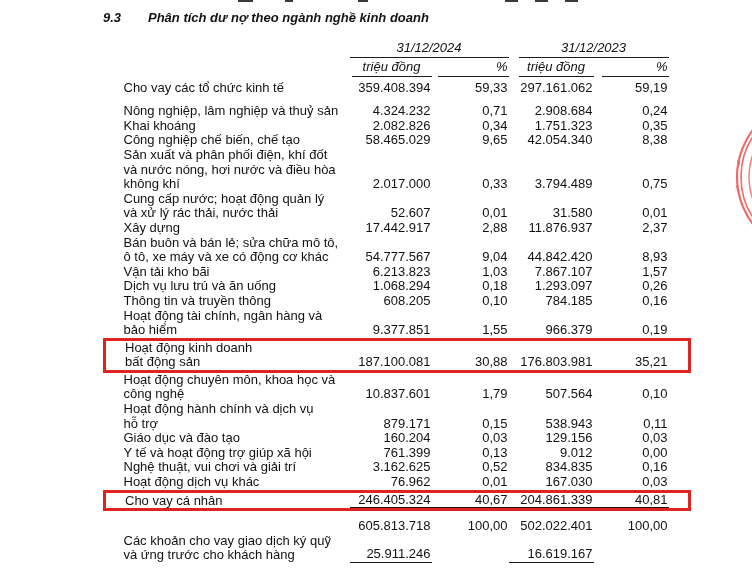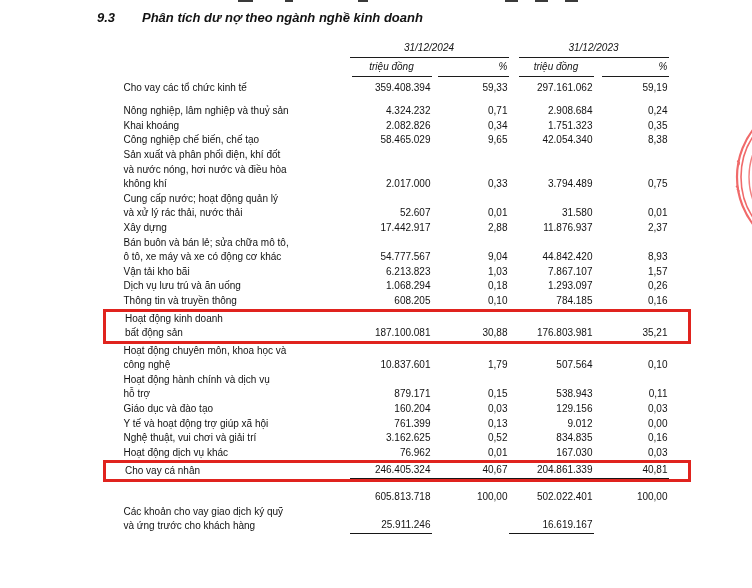--- a/index.html
+++ b/index.html
@@ -10,27 +10,27 @@
     -webkit-font-smoothing:antialiased;
   }
   .artifact{position:absolute;top:0;height:2px;background:#3a3a3a;}
   .a1{left:238px;width:15px;}
   .a2{left:285px;width:8px;}
   .a3{left:358px;width:10px;}
   .a4{left:505px;width:13px;}
   .a5{left:535px;width:13px;}
   .a6{left:565px;width:13px;}
 
-  .title-row{position:absolute;left:97px;top:10px;font-size:13px;font-weight:bold;font-style:italic;white-space:nowrap;}
+  .title-row{position:absolute;left:103px;top:10px;font-size:13px;font-weight:bold;font-style:italic;white-space:nowrap;}
   .sec-num{display:inline-block;width:45px;}
 
   table{
     position:absolute;left:103px;top:38px;width:585px;
     border-collapse:collapse;table-layout:fixed;
-    font-size:10px;line-height:14.6px;
+    font-size:13px;line-height:14.6px;
   }
   col.c-lbl{width:245px;} col.c-v1{width:82px;} col.c-p1{width:77px;}
   col.c-v2{width:85px;} col.c-p2{width:75px;} col.c-sp{width:21px;}
 
   th,td{padding:0;vertical-align:bottom;font-weight:normal;}
   thead th{font-style:italic;}
   tr.h1 th{height:20px;}
   tr.h2 th{height:18px;margin-top:42px;}
   .grp div{border-bottom:1.5px solid #1c1c1c;text-align:center;padding-bottom:1px;}
   .grp2 div{margin-left:10px;}
@@ -279,20 +279,37 @@
           <div>0,10</div>
         </td>
         <td class="num">
           <div>784.185</div>
         </td>
         <td class="num">
           <div>0,16</div>
         </td>
         <td></td>
       </tr>
+      <tr class="">
+        <td class="lbl">Hoạt động tài chính, ngân hàng và
+bảo hiểm</td>
+        <td class="num">
+          <div>9.377.851</div>
+        </td>
+        <td class="num">
+          <div>1,55</div>
+        </td>
+        <td class="num">
+          <div>966.379</div>
+        </td>
+        <td class="num">
+          <div>0,19</div>
+        </td>
+        <td></td>
+      </tr>
       <tr class="boxed">
         <td class="lbl">Hoạt động kinh doanh
 bất động sản</td>
         <td class="num">
           <div>187.100.081</div>
         </td>
         <td class="num">
           <div>30,88</div>
         </td>
         <td class="num">

